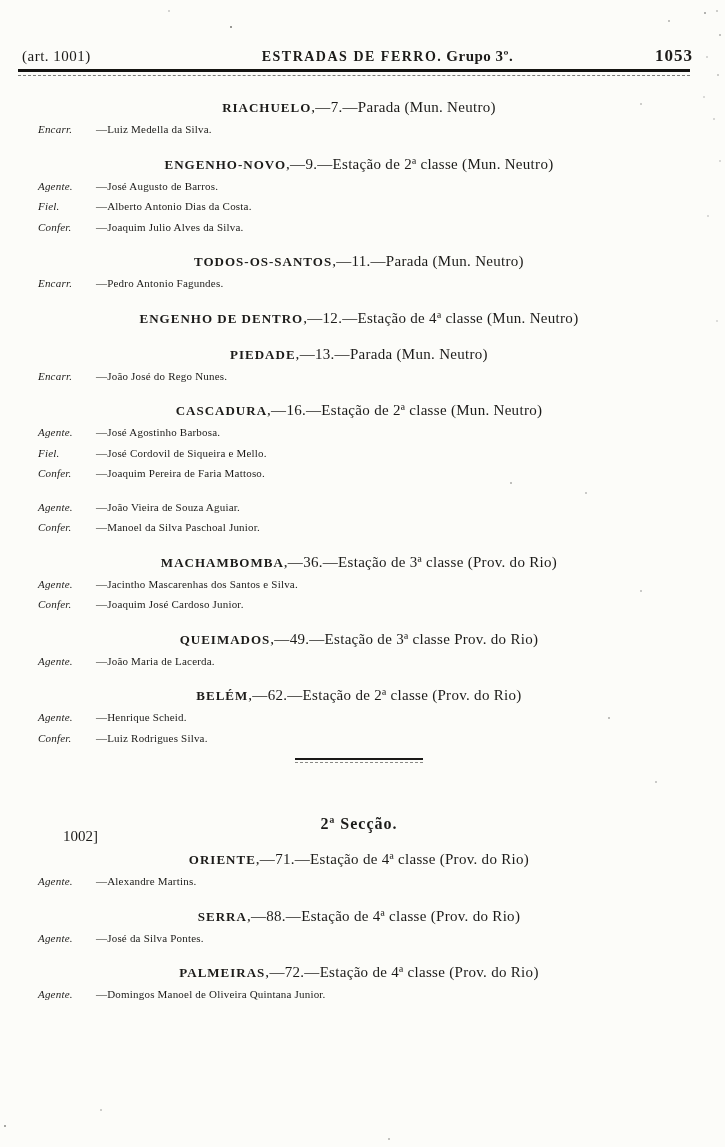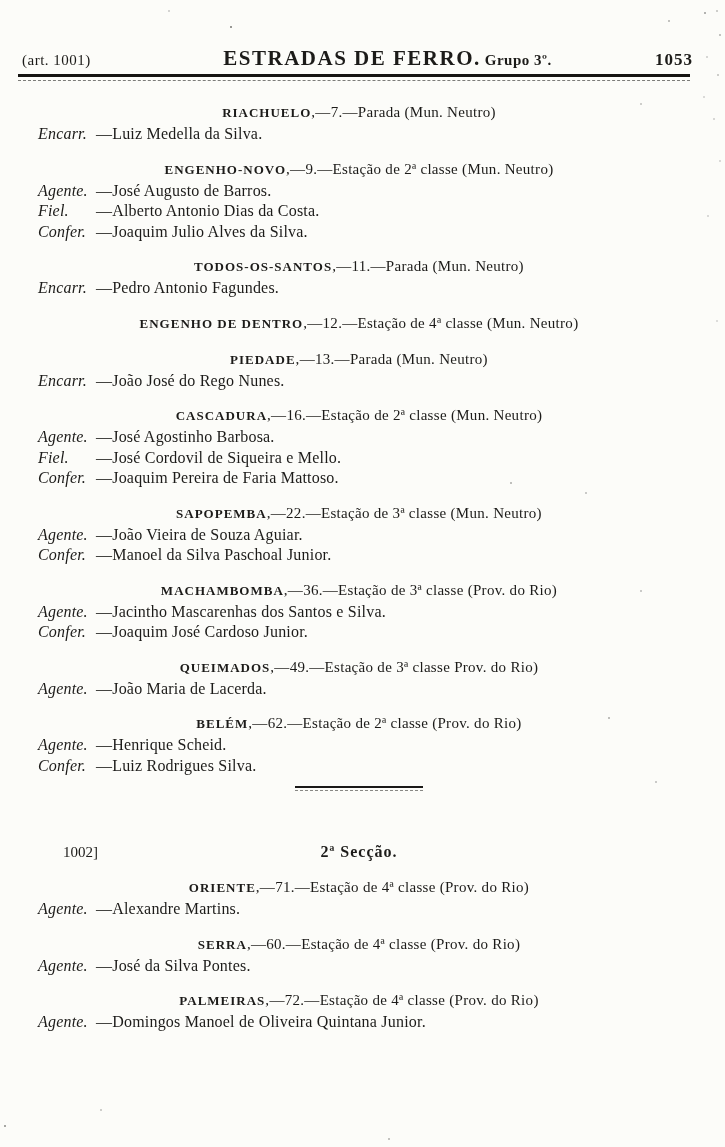--- a/index.html
+++ b/index.html
@@ -15,21 +15,21 @@
 
   
   .header {
     display: flex; align-items: baseline;
     padding: 46px 32px 0 22px;
     white-space: nowrap;
   }
   .art { width: 150px; font-size: 15px; letter-spacing: 0.5px; }
   .running-title { flex: 1; text-align: center; }
   .title-main {
-    font-weight: bold; font-size: 21px; letter-spacing: 1.5px;
+    font-weight: bold; font-size: 14px; letter-spacing: 1.5px;
   }
   .title-group { font-weight: bold; font-size: 15px; letter-spacing: 0.5px; }
   .pageno {
     width: 90px; text-align: right;
     font-weight: bold; font-size: 17px; letter-spacing: 1px;
   }
   .header-rule {
     margin: 3px 35px 0 18px;
     height: 3px;
     border-top: 3px solid #151412;
@@ -47,42 +47,42 @@
     line-height: 22px;
     letter-spacing: 0.3px;
   }
   .station {
     font-size: 13px;
     letter-spacing: 1px;
     font-weight: bold;
   }
   .heading-rest { font-size: 15px; }
 
-  .staff { line-height: 20.5px; font-size: 16px; letter-spacing: 0.2px; }
+  .staff { line-height: 20.5px; font-size: 11px; letter-spacing: 0.2px; }
   .role {
     font-style: italic;
     display: inline-block;
     min-width: 58px;
   }
 
   .section-divider {
     margin: 10px auto 0 auto;
     width: 128px;
     height: 2px;
     border-top: 2px solid #1a1918;
     border-bottom: 1px dashed rgba(20,20,18,0.5);
   }
   .section-head {
     position: relative;
     margin-top: 50px;
     text-align: center;
     line-height: 22px;
   }
   .margin-label {
-    position: absolute; left: 25px; top: 0;
+    position: absolute; left: 25px; top: 12px;
     font-size: 15px; font-weight: normal;
   }
   .section-title { font-weight: bold; font-size: 16px; letter-spacing: 1px; }
 
   
   .specks {
     position: absolute; top: 0; left: 0;
     width: 2px; height: 2px; background: transparent;
     box-shadow:
       704px 12px 0 0 rgba(90,90,88,0.45),
@@ -144,21 +144,20 @@
         <div class="entry-heading"><span class="station">PIEDADE</span><span class="heading-rest">,—13.—Parada (Mun. Neutro)</span></div>
         <div class="staff"><span class="role">Encarr.</span><span class="stext">—João José do Rego Nunes.</span></div>
       </div>
       <div class="entry">
         <div class="entry-heading"><span class="station">CASCADURA</span><span class="heading-rest">,—16.—Estação de 2ª classe (Mun. Neutro)</span></div>
         <div class="staff"><span class="role">Agente.</span><span class="stext">—José Agostinho Barbosa.</span></div>
         <div class="staff"><span class="role">Fiel.</span><span class="stext">—José Cordovil de Siqueira e Mello.</span></div>
         <div class="staff"><span class="role">Confer.</span><span class="stext">—Joaquim Pereira de Faria Mattoso.</span></div>
       </div>
       <div class="entry">
-        <div class="entry-heading"><span class="station">SAPOPEMBA</span><span class="heading-rest">,—22.—Estação de 3ª classe (Mun. Neutro)</span></div>
         <div class="staff"><span class="role">Agente.</span><span class="stext">—João Vieira de Souza Aguiar.</span></div>
         <div class="staff"><span class="role">Confer.</span><span class="stext">—Manoel da Silva Paschoal Junior.</span></div>
       </div>
       <div class="entry">
         <div class="entry-heading"><span class="station">MACHAMBOMBA</span><span class="heading-rest">,—36.—Estação de 3ª classe (Prov. do Rio)</span></div>
         <div class="staff"><span class="role">Agente.</span><span class="stext">—Jacintho Mascarenhas dos Santos e Silva.</span></div>
         <div class="staff"><span class="role">Confer.</span><span class="stext">—Joaquim José Cardoso Junior.</span></div>
       </div>
       <div class="entry">
         <div class="entry-heading"><span class="station">QUEIMADOS</span><span class="heading-rest">,—49.—Estação de 3ª classe Prov. do Rio)</span></div>
@@ -169,21 +168,21 @@
         <div class="staff"><span class="role">Agente.</span><span class="stext">—Henrique Scheid.</span></div>
         <div class="staff"><span class="role">Confer.</span><span class="stext">—Luiz Rodrigues Silva.</span></div>
       </div>
       <div class="section-divider"></div>
       <div class="section-head"><span class="margin-label">1002]</span><span class="section-title">2ª Secção.</span></div>
       <div class="entry">
         <div class="entry-heading"><span class="station">ORIENTE</span><span class="heading-rest">,—71.—Estação de 4ª classe (Prov. do Rio)</span></div>
         <div class="staff"><span class="role">Agente.</span><span class="stext">—Alexandre Martins.</span></div>
       </div>
       <div class="entry">
-        <div class="entry-heading"><span class="station">SERRA</span><span class="heading-rest">,—60.—Estação de 4ª classe (Prov. do Rio)</span></div>
+        <div class="entry-heading"><span class="station">SERRA</span><span class="heading-rest">,—88.—Estação de 4ª classe (Prov. do Rio)</span></div>
         <div class="staff"><span class="role">Agente.</span><span class="stext">—José da Silva Pontes.</span></div>
       </div>
       <div class="entry">
         <div class="entry-heading"><span class="station">PALMEIRAS</span><span class="heading-rest">,—72.—Estação de 4ª classe (Prov. do Rio)</span></div>
         <div class="staff"><span class="role">Agente.</span><span class="stext">—Domingos Manoel de Oliveira Quintana Junior.</span></div>
       </div>
     </main>
 </div>
 
 </body></html>

